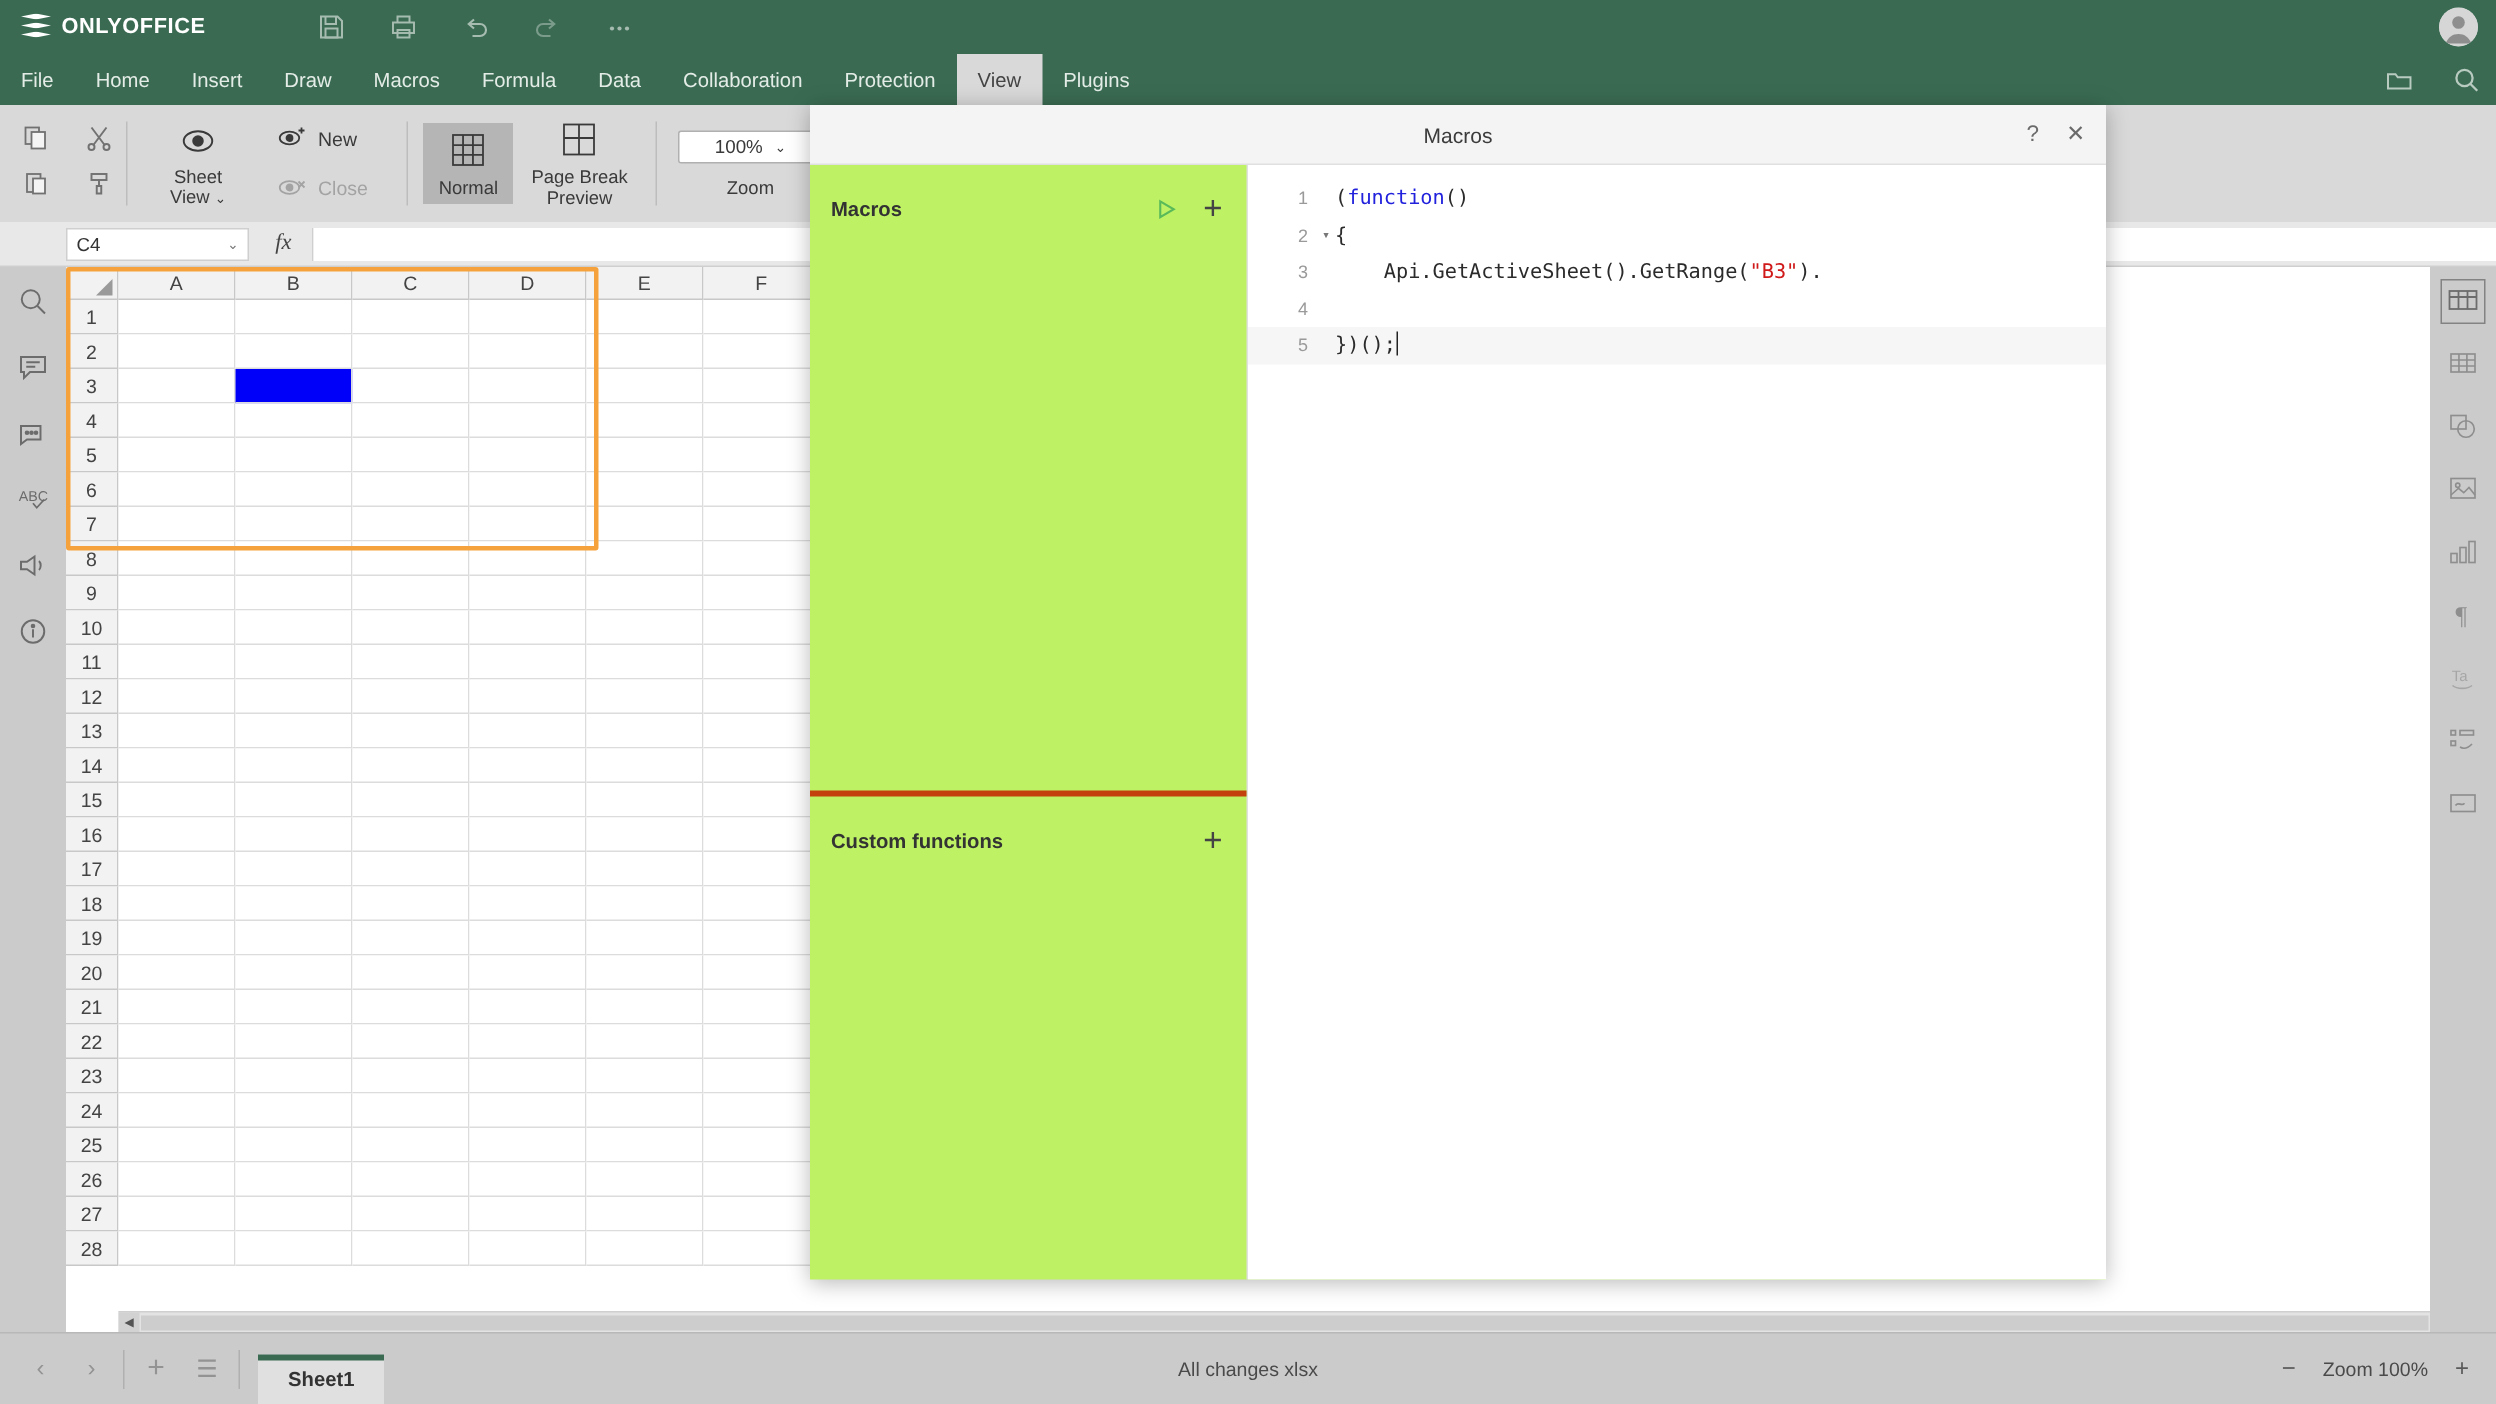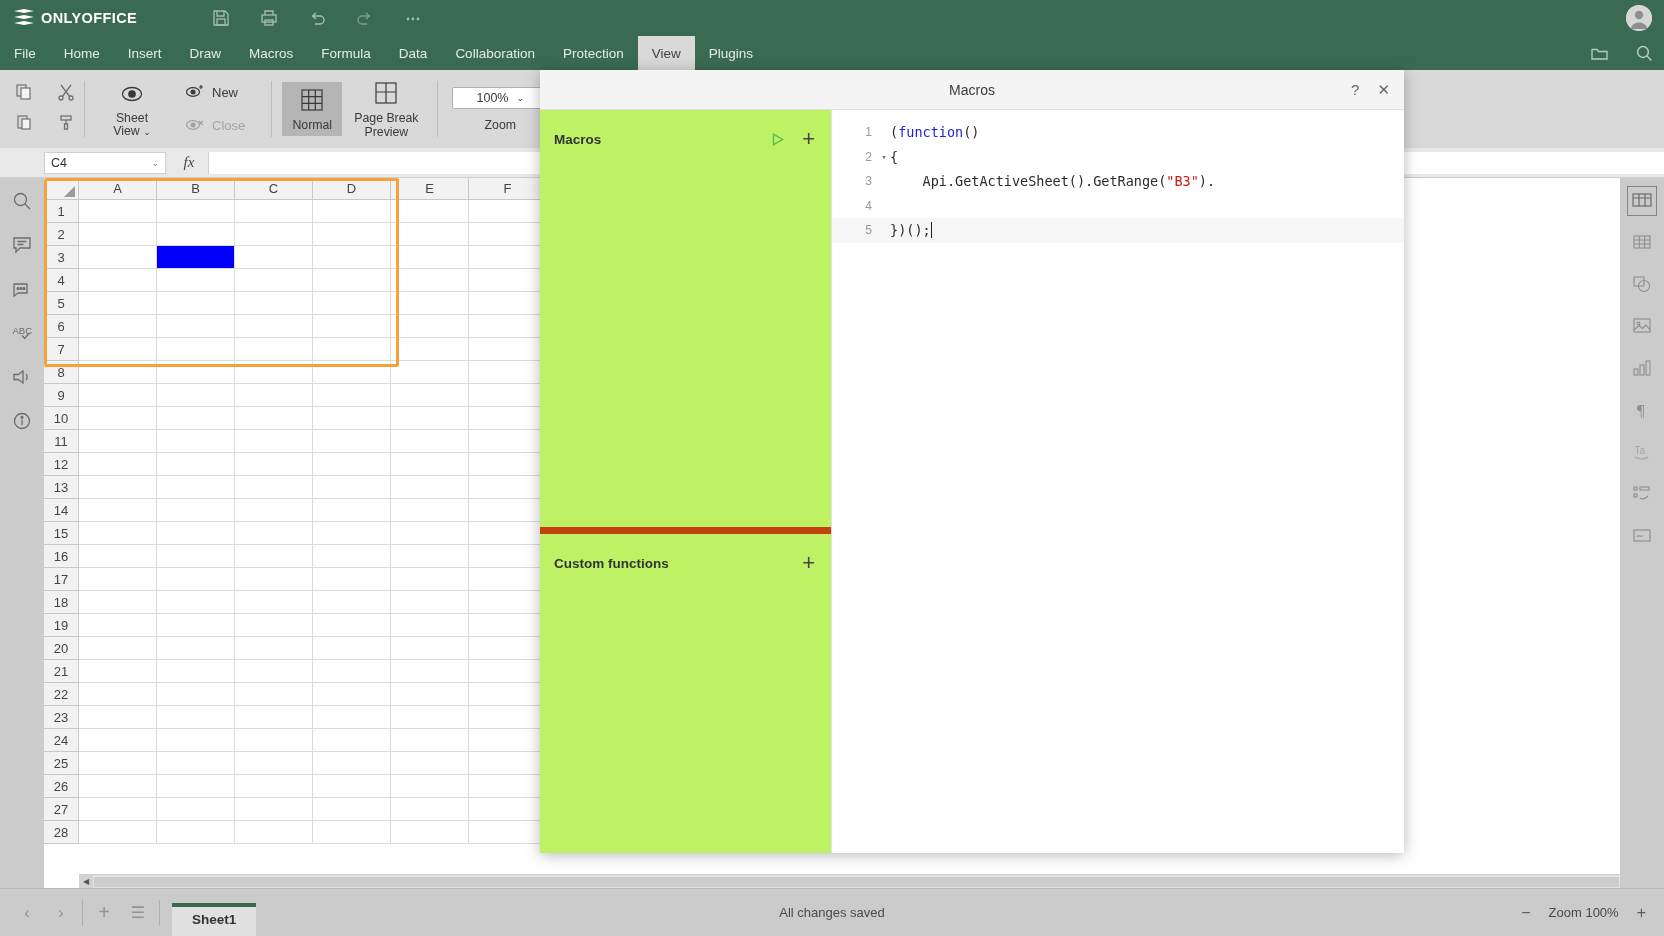--- a/index.html
+++ b/index.html
@@ -218,21 +218,21 @@
   .plus-ic { font-size: 22px; color: #444; line-height: 1; font-weight: 300; }
 
   .macro-item {
     height: 32px; margin: 0 0 0 0; background: #76808c; color: #fff;
     display: flex; align-items: center; padding: 0 16px 0 14px;
     font-size: 13.5px; cursor: pointer;
   }
   .macro-item .mi-name { flex: 1; }
   .macro-item .kebab { letter-spacing: 0; line-height: 1; font-size: 14px; opacity: .9; cursor: pointer; }
   .macro-list { flex: 1; min-height: 0; }
-  .cf-sec { border-top: 7px solid #c2410c; height: 326px; margin-top: 44px; }
+  .cf-sec { border-top: 4px solid #c2410c; height: 326px; margin-top: 44px; }
 
   .dlg-right { flex: 1; display: flex; flex-direction: column; min-width: 0; background: #fff; }
   .editor {
     flex: 1; padding: 10px 0 0 0; font-family: "DejaVu Sans Mono", monospace;
     font-size: 13.5px; overflow: hidden;
   }
   .eline { display: flex; align-items: flex-start; height: 24.5px; position: relative; }
   .eline.current { background: #f6f6f6; }
   .eline .ln {
     width: 46px; text-align: right; padding-right: 6px; color: #9a9a9a;
@@ -934,21 +934,21 @@
     </div>
     <div class="sb-sep"></div>
     <div class="sb-nav" style="margin-left:0;">
       <span class="sb-ic" style="font-size:20px;">+</span>
       <span class="sb-ic">☰</span>
     </div>
     <div class="sb-sep"></div>
     <div class="sheettabs">
       <div class="sheettab">Sheet1</div>
     </div>
-    <div class="status-msg">All changes saved</div>
+    <div class="status-msg">All changes xlsx</div>
     <div class="zoomctl">
       <span class="zb">−</span>
       <span>Zoom 100%</span>
       <span class="zb">+</span>
     </div>
   </div>
 
 </div>
 
 </body></html>

